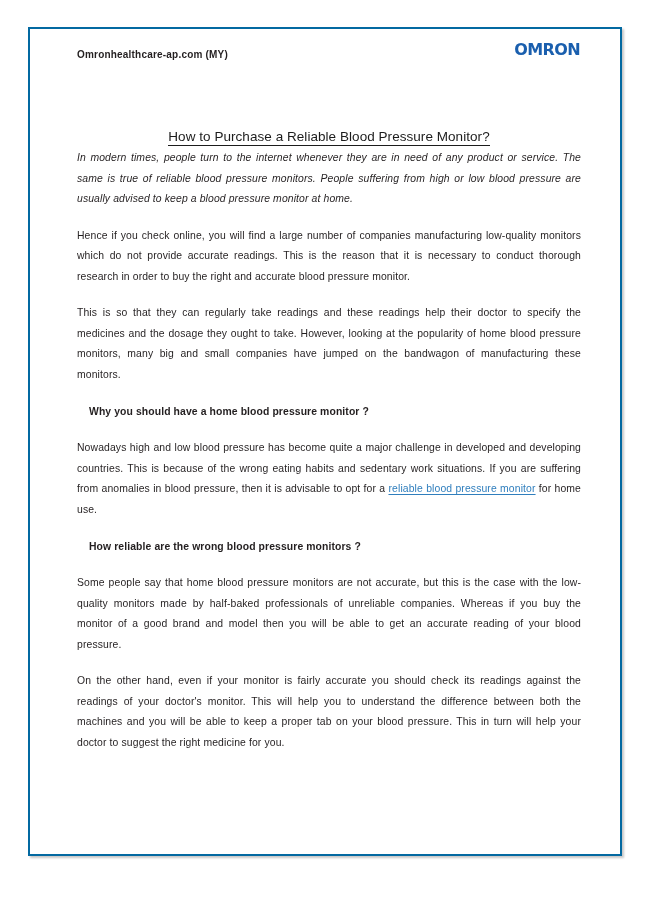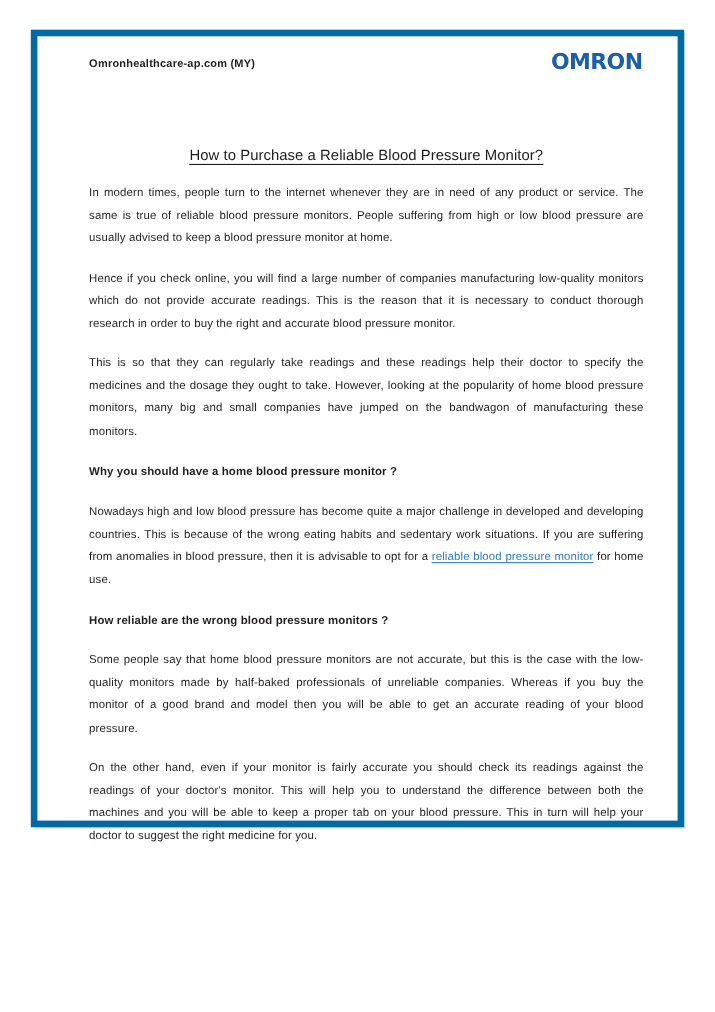--- a/index.html
+++ b/index.html
@@ -14,23 +14,23 @@
     font-family: "Liberation Sans", sans-serif;
     -webkit-font-smoothing: antialiased;
   }
 
   
   .page-sheet {
     position: absolute;
     left: 28px;
     top: 27px;
     width: 594px;
-    height: 725px;
+    height: 829px;
     background: #ffffff;
-    border: 6px solid #0369a1;
+    border: 2px solid #0369a1;
     box-sizing: border-box;
     box-shadow: 2px 2px 2px rgba(0,0,0,0.22);
   }
 
   .page-inner {
     position: absolute;
     left: 47px;
     top: 12px;
     width: 504px;
     height: 840px;
@@ -48,21 +48,21 @@
     font-size: 10px;
     font-weight: 700;
     letter-spacing: 0.2px;
     color: #231f20;
     white-space: nowrap;
   }
   .omron-logo {
     position: absolute;
     right: 1px;
     top: 1px;
-    font-size: 20px;
+    font-size: 16px;
     font-weight: 700;
     letter-spacing: -0.6px;
     color: #1a5fae;
     line-height: 1;
     font-family: "DejaVu Sans", sans-serif;
   }
 
   
   .doc-title {
     margin: 40px 0 0 0;
@@ -79,24 +79,24 @@
 
   .para {
     margin: 16px 0 0 0;
     font-size: 10.4px;
     line-height: 20.5px;
     color: #231f20;
     text-align: justify;
     text-justify: inter-word;
     letter-spacing: 0.12px;
   }
-  .para:first-of-type { margin-top: 18px; }
+  .para:first-of-type { margin-top: 4px; font-style: italic; }
 
   .subhead {
-    margin: 17px 0 0 0;
+    margin: 17px 0 0 12px;
     font-size: 10.4px;
     line-height: 20px;
     font-weight: 700;
     color: #231f20;
     letter-spacing: 0.1px;
   }
 
   .doc-link {
     color: #2f7ebd;
     text-decoration: underline;

